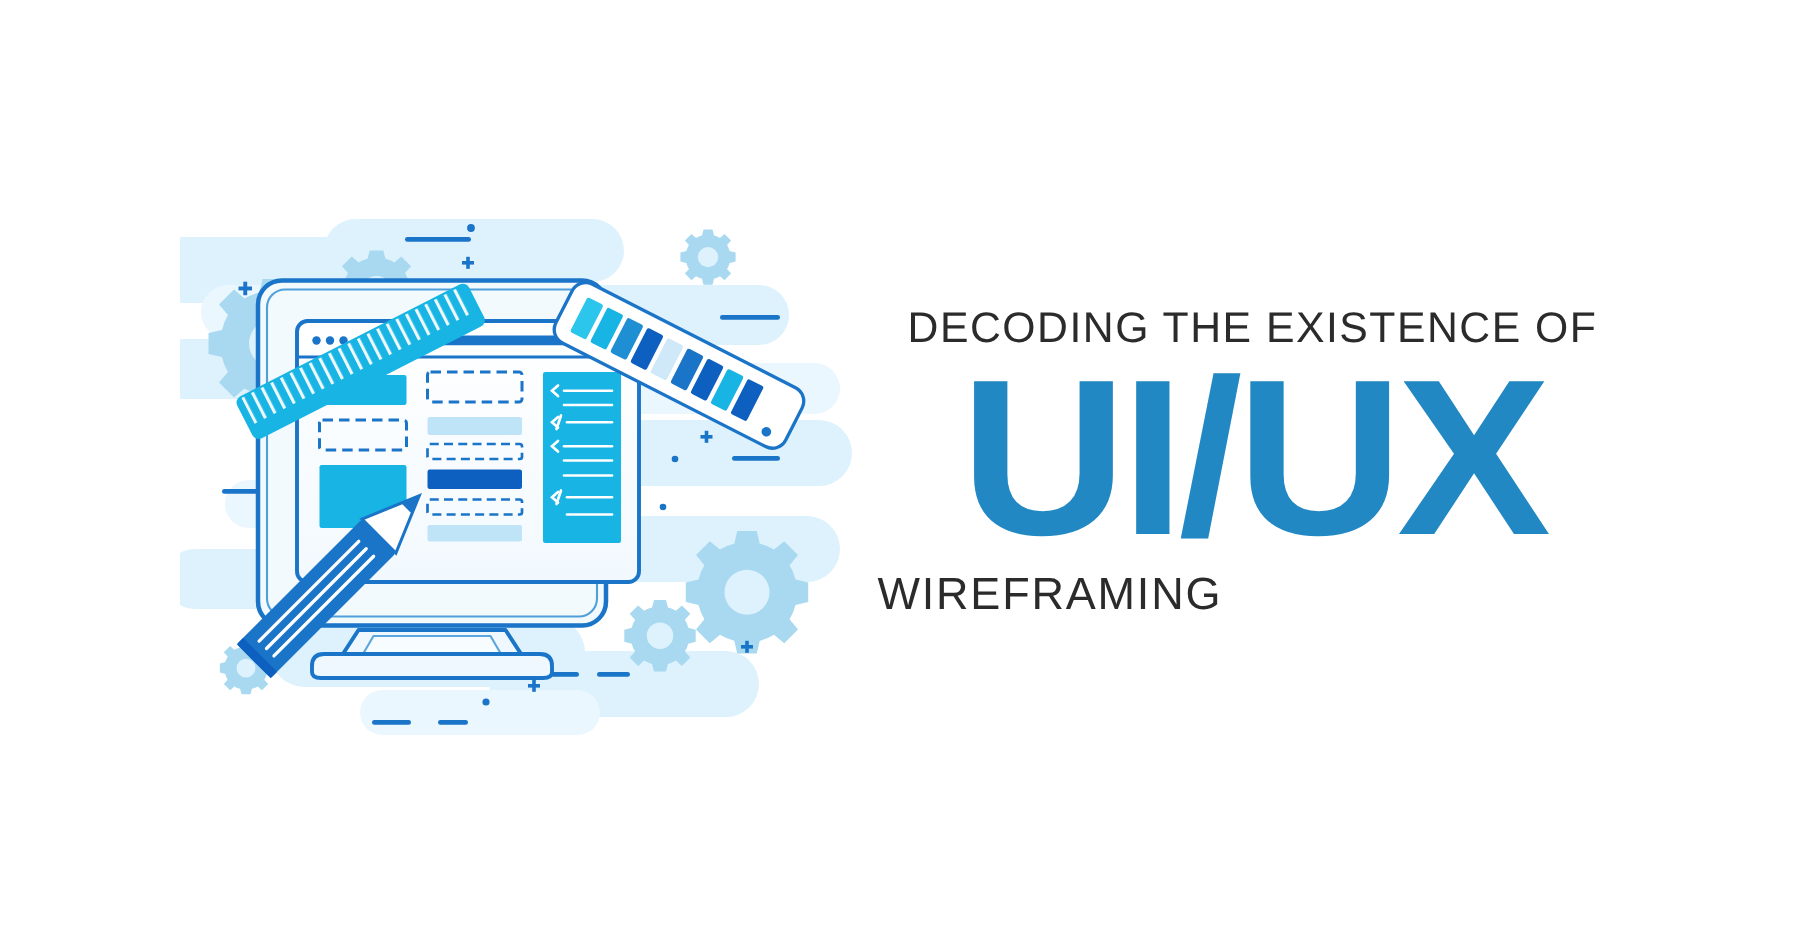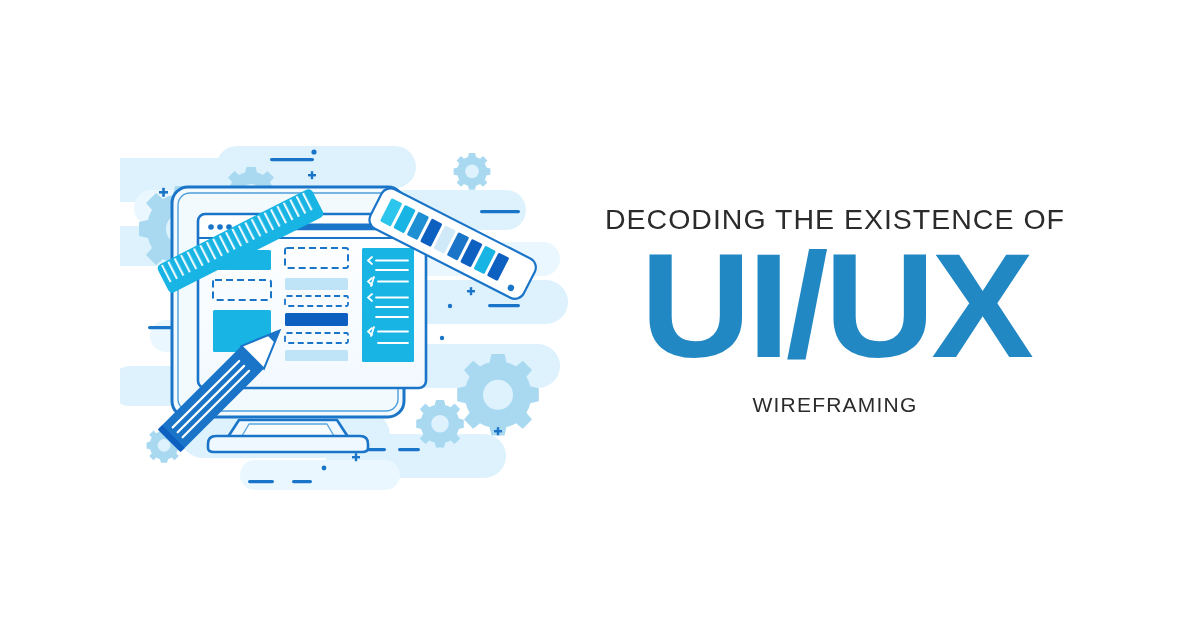--- a/index.html
+++ b/index.html
@@ -59,29 +59,29 @@
     letter-spacing: -4px;
     white-space: nowrap;
     text-align: center;
     width: 500px;
     margin-top: 4px;
     transform: scaleX(1.04);
     transform-origin: center top;
   }
   .subtitle {
     font-family: "Liberation Sans", sans-serif;
-    font-size: 21px;
+    font-size: 30px;
     letter-spacing: 1.2px;
     color: #2b2b2b;
     font-weight: 400;
     line-height: 1;
     white-space: nowrap;
-    text-align: center;
+    text-align: left;
     width: 500px;
-    margin-top: 20px;
+    margin-top: 8px;
   }
 </style>
 </head>
 <body style="background: rgb(200, 234, 251);">
 
 <div id="banner" style="background: #ffffff;">
 
   <div id="illustration">
     <svg width="450" height="360" viewBox="0 0 450 360" xmlns="http://www.w3.org/2000/svg">
 

